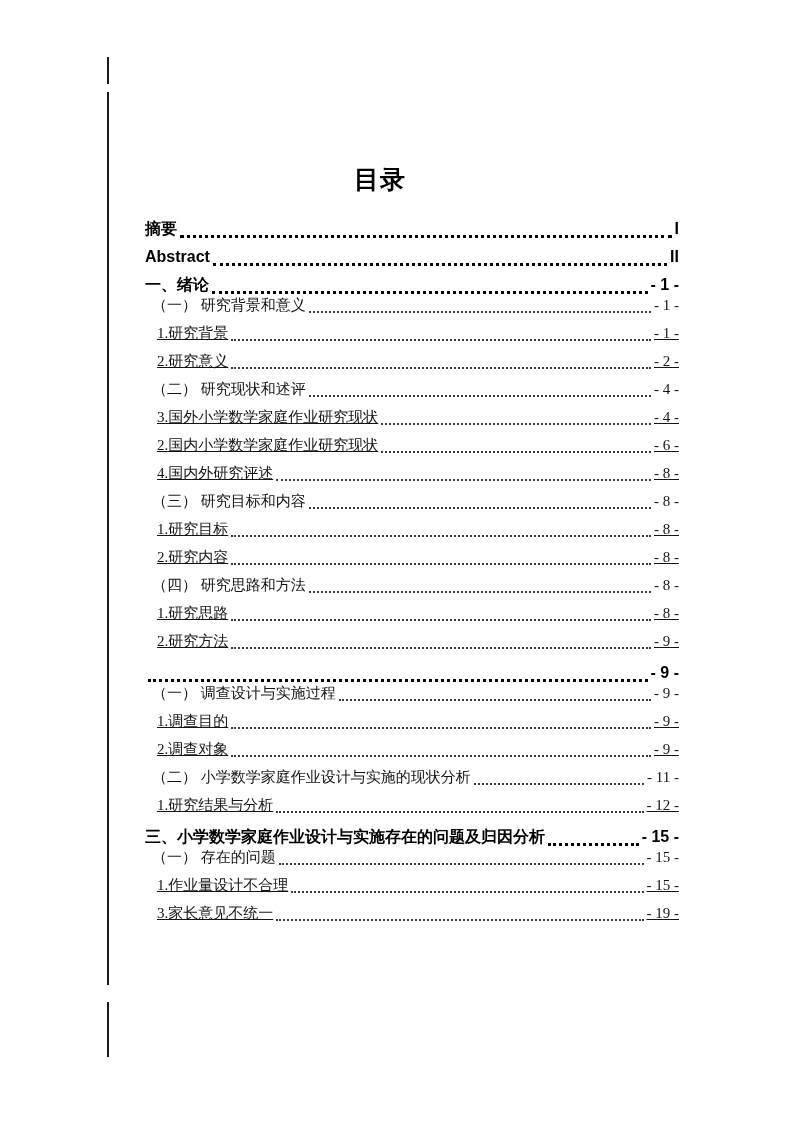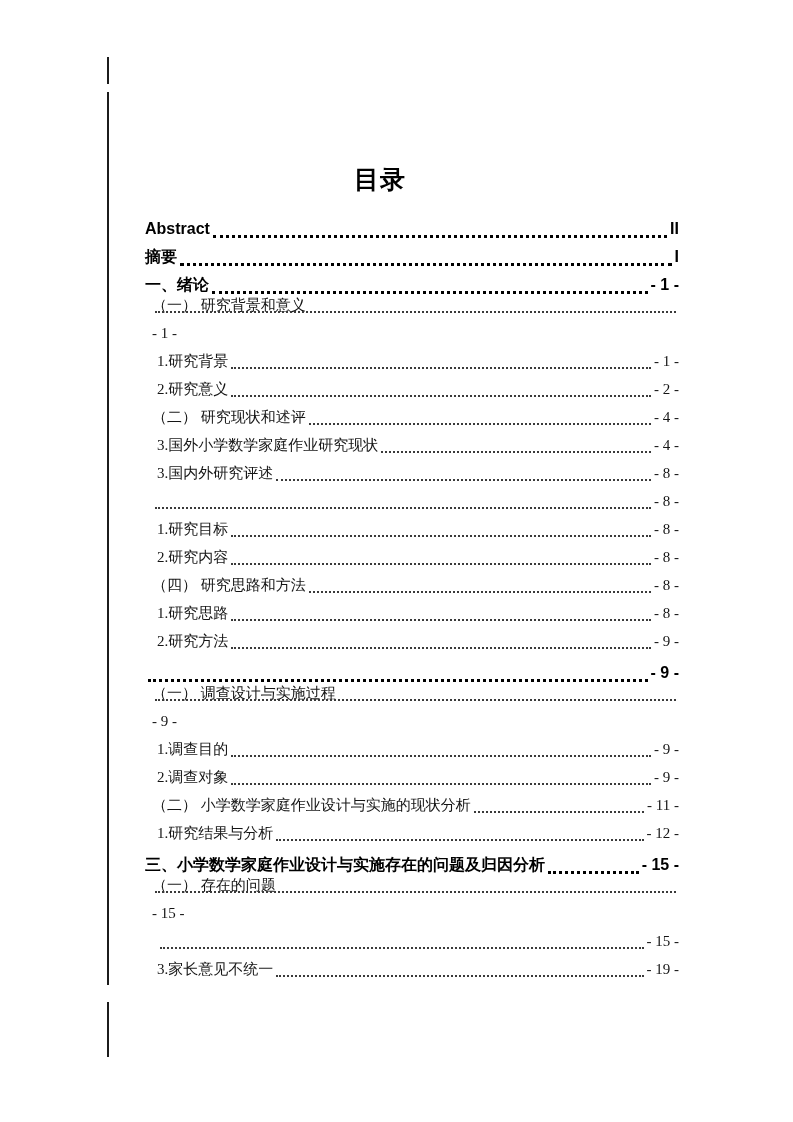--- a/index.html
+++ b/index.html
@@ -85,48 +85,48 @@
     font-size: 16px;
     color: #000000;
   }
   .toc-row.lv1 .dots::after {
     border-bottom: 3px dotted #000000;
     bottom: 5px;
   }
   
   .toc-row.lv2 { padding-left: 7px; }
   
-  .toc-row.lv3 { padding-left: 12px; }
-
-  
-  .toc-row.lv1 + .toc-row.lv2 { margin-top: -8px; flex-direction: column; }
+  .toc-row.lv3 { padding-left: 12px; text-decoration: underline; }
+
+  
+  .toc-row.lv1 + .toc-row.lv2 { margin-top: -8px; }
   .toc-row.lv3 + .toc-row.lv1 { margin-top: 4px; }
 </style>
 </head>
 <body>
 
 <div class="page">
   <div class="vline seg1"></div>
   <div class="vline seg2"></div>
   <div class="vline seg3"></div>
 
   <h1 class="doc-title">目录</h1>
 
   <div class="toc">
       <div class="toc-row lv1">
+    <span class="label">摘要</span>
+    <span class="dots"></span>
+    <span class="pagenum">I</span>
+  </div>
+      <div class="toc-row lv1">
     <span class="label">Abstract</span>
     <span class="dots"></span>
     <span class="pagenum">II</span>
   </div>
       <div class="toc-row lv1">
-    <span class="label">摘要</span>
-    <span class="dots"></span>
-    <span class="pagenum">I</span>
-  </div>
-      <div class="toc-row lv1">
     <span class="label">一、绪论</span>
     <span class="dots"></span>
     <span class="pagenum">- 1 -</span>
   </div>
       <div class="toc-row lv2">
     <span class="label">（一） 研究背景和意义</span>
     <span class="dots"></span>
     <span class="pagenum">- 1 -</span>
   </div>
       <div class="toc-row lv3">
@@ -143,25 +143,31 @@
     <span class="label">（二） 研究现状和述评</span>
     <span class="dots"></span>
     <span class="pagenum">- 4 -</span>
   </div>
       <div class="toc-row lv3">
     <span class="label">3.国外小学数学家庭作业研究现状</span>
     <span class="dots"></span>
     <span class="pagenum">- 4 -</span>
   </div>
       <div class="toc-row lv3">
-    <span class="label">3.国内外研究评述</span>
-    <span class="dots"></span>
-    <span class="pagenum">- 8 -</span>
-  </div>
-      <div class="toc-row lv2">
+    <span class="label">2.国内小学数学家庭作业研究现状</span>
+    <span class="dots"></span>
+    <span class="pagenum">- 6 -</span>
+  </div>
+      <div class="toc-row lv3">
+    <span class="label">4.国内外研究评述</span>
+    <span class="dots"></span>
+    <span class="pagenum">- 8 -</span>
+  </div>
+      <div class="toc-row lv2">
+    <span class="label">（三） 研究目标和内容</span>
     <span class="dots"></span>
     <span class="pagenum">- 8 -</span>
   </div>
       <div class="toc-row lv3">
     <span class="label">1.研究目标</span>
     <span class="dots"></span>
     <span class="pagenum">- 8 -</span>
   </div>
       <div class="toc-row lv3">
     <span class="label">2.研究内容</span>
@@ -216,20 +222,21 @@
     <span class="label">三、小学数学家庭作业设计与实施存在的问题及归因分析</span>
     <span class="dots"></span>
     <span class="pagenum">- 15 -</span>
   </div>
       <div class="toc-row lv2">
     <span class="label">（一） 存在的问题</span>
     <span class="dots"></span>
     <span class="pagenum">- 15 -</span>
   </div>
       <div class="toc-row lv3">
+    <span class="label">1.作业量设计不合理</span>
     <span class="dots"></span>
     <span class="pagenum">- 15 -</span>
   </div>
       <div class="toc-row lv3">
     <span class="label">3.家长意见不统一</span>
     <span class="dots"></span>
     <span class="pagenum">- 19 -</span>
   </div>
     </div>
 </div>

